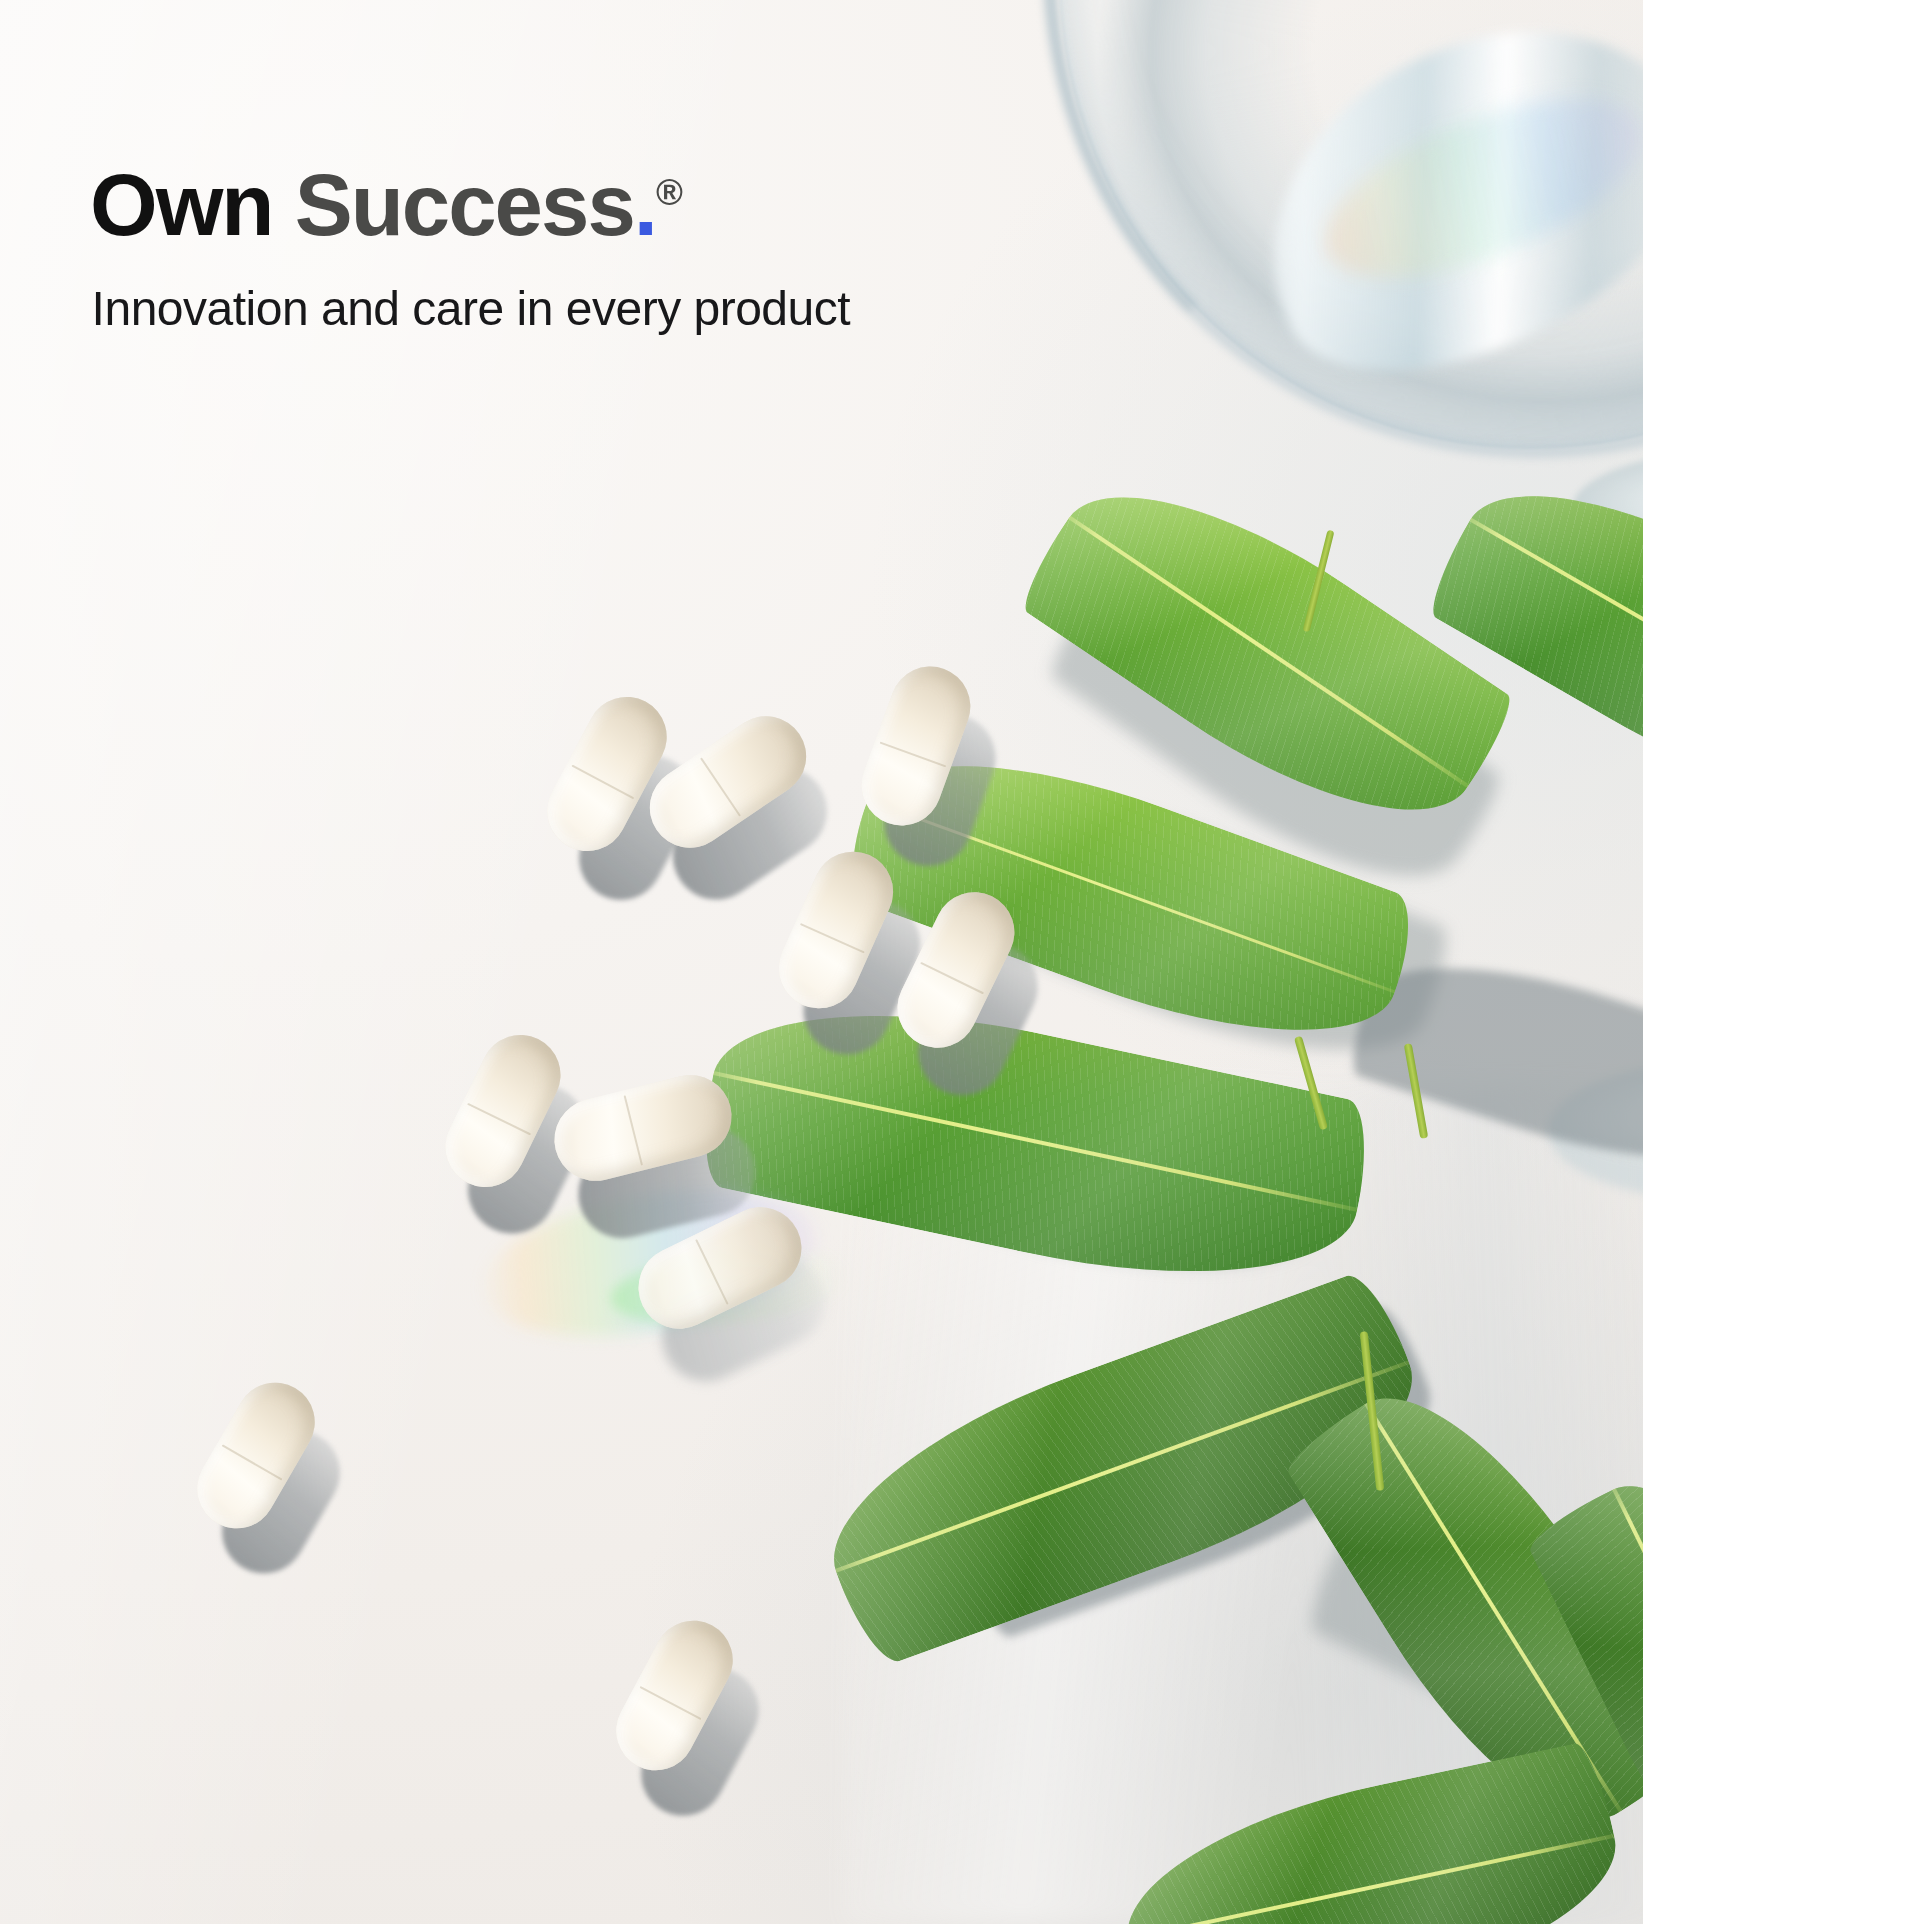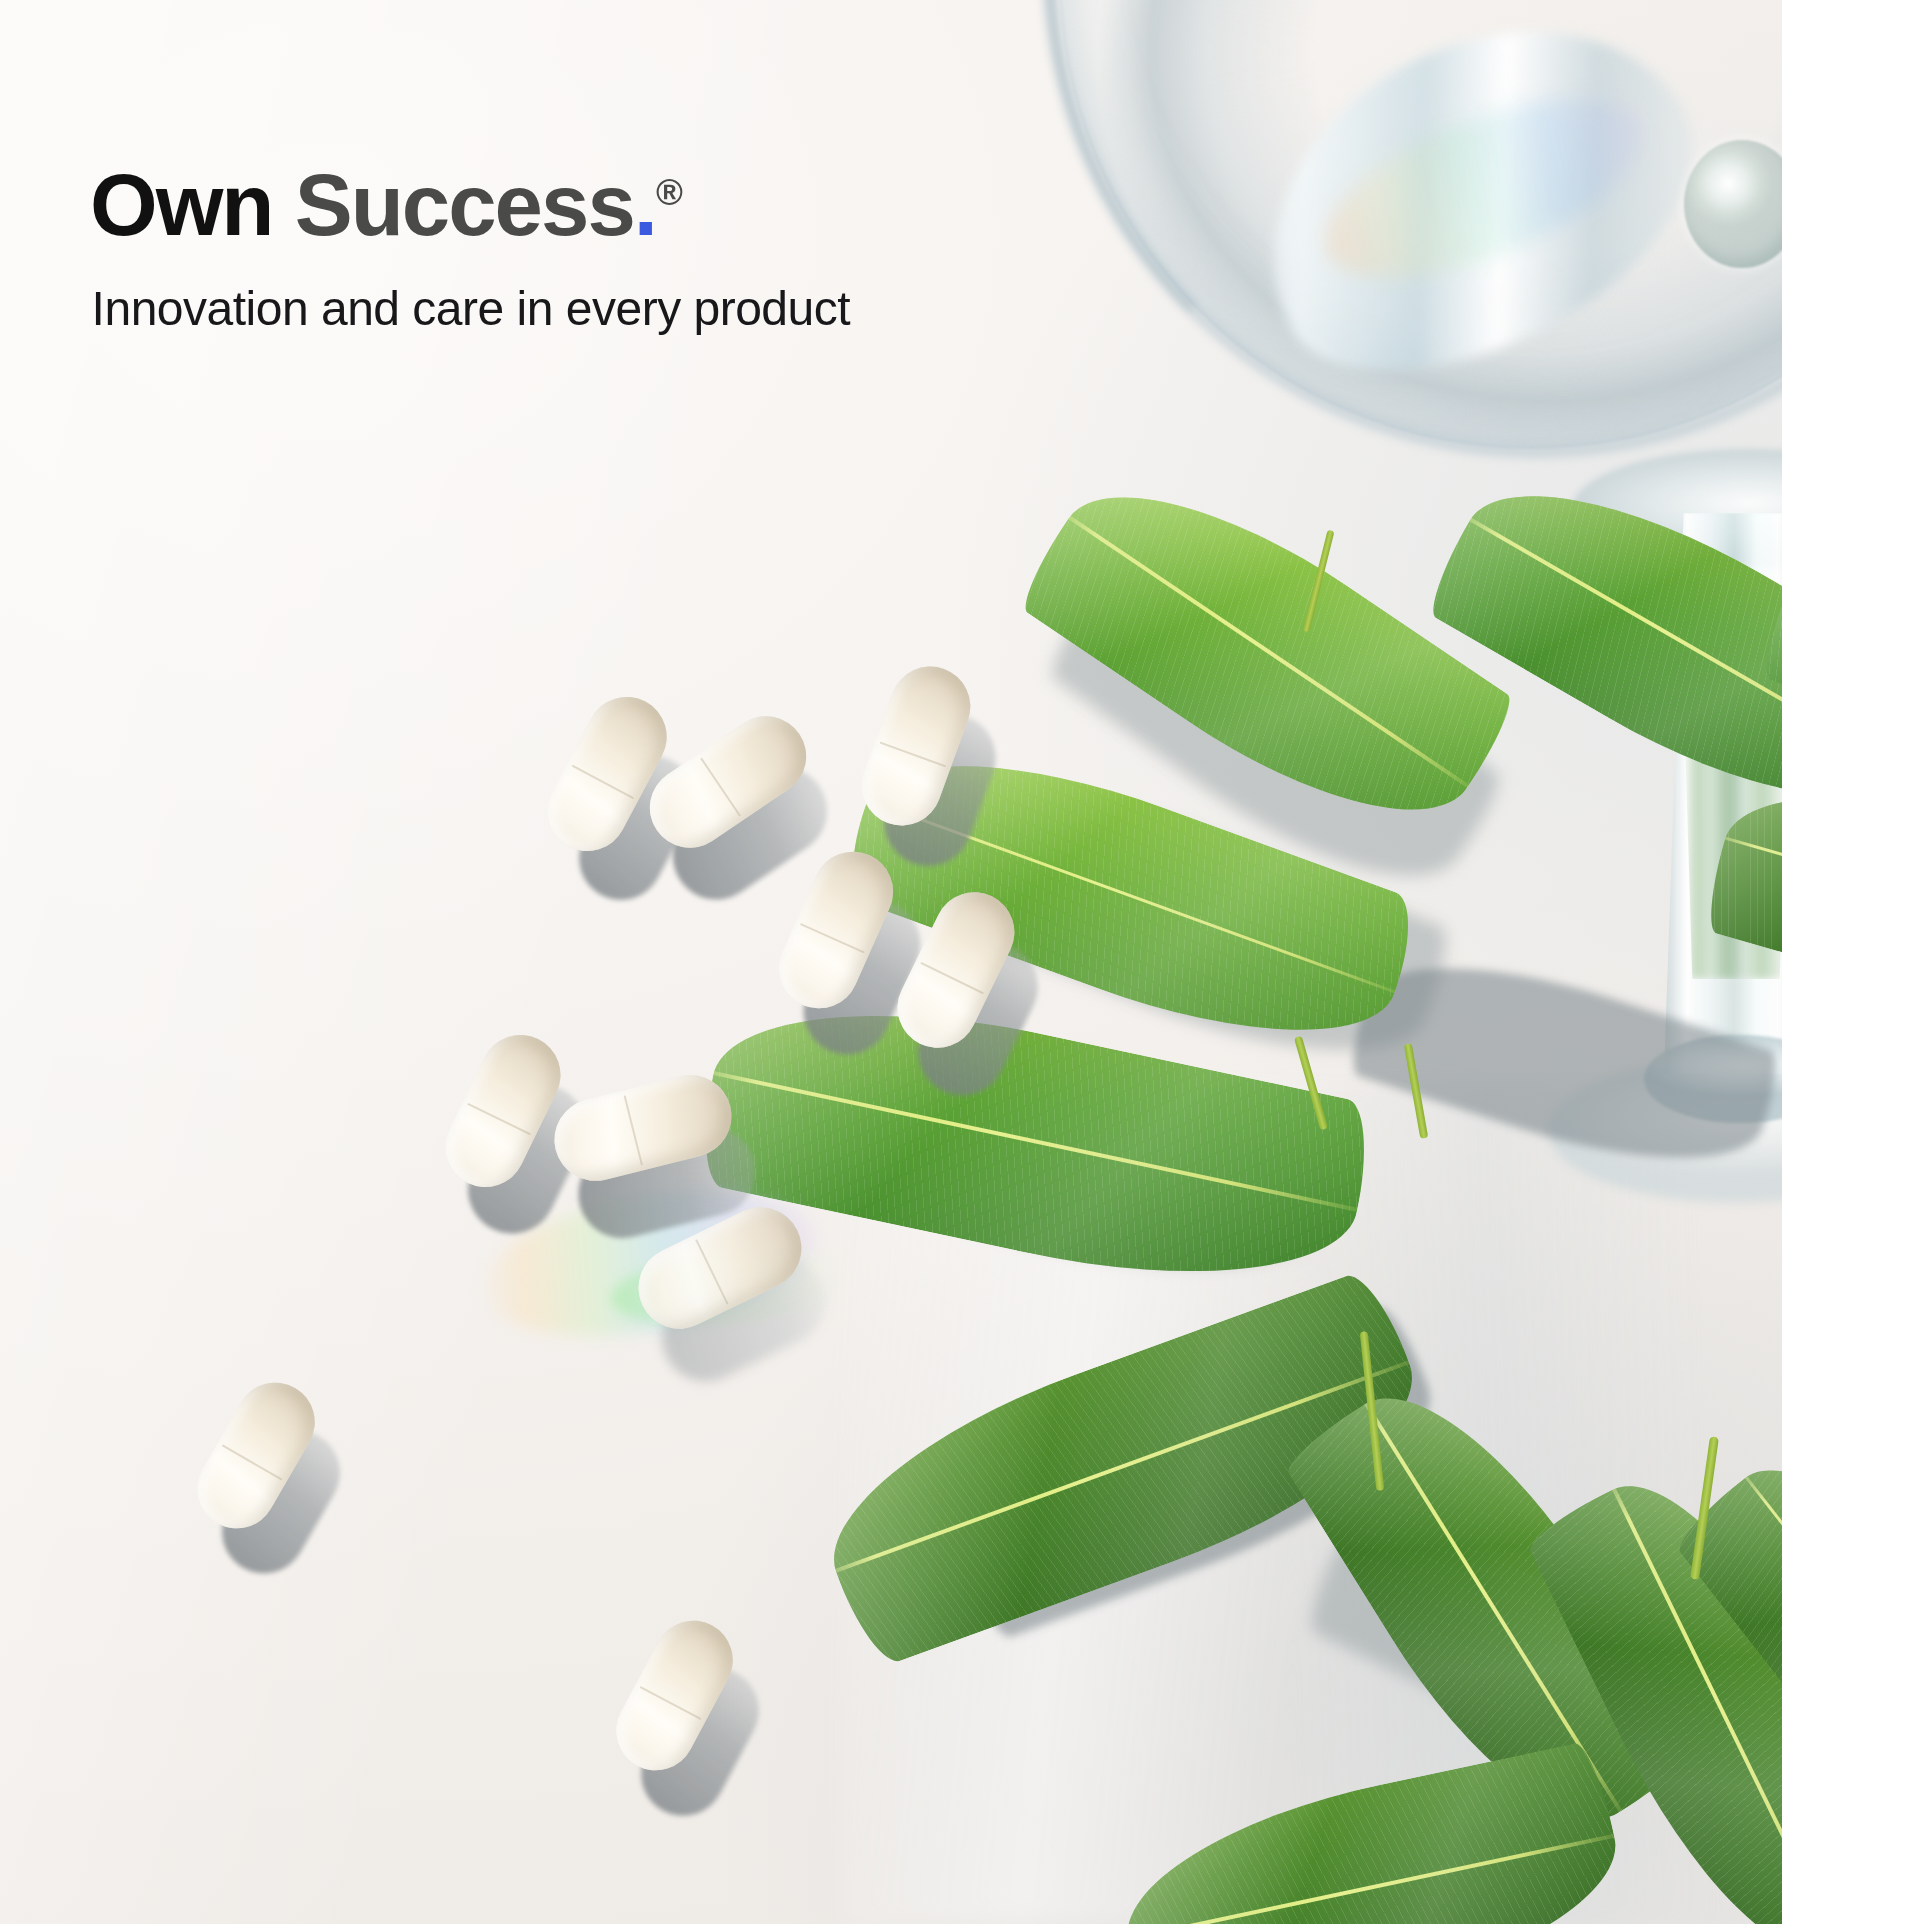--- a/index.html
+++ b/index.html
@@ -1,20 +1,20 @@
 <!DOCTYPE html>
 <html style="font-size:13px"><head>
 <meta charset="utf-8">
 <style>
   html,body{margin:0;padding:0;background:#ffffff;}
   *{box-sizing:border-box;}
 
   .stage{
     position:relative;
-    width:1782px;height:1925px;
+    width:1643px;height:1925px;
     overflow:hidden;
     background:#e5e5e5;
     font-family:"Liberation Sans", sans-serif;
   }
 
   
   .backdrop{
     position:absolute;inset:0;
     background:
       radial-gradient(120% 90% at 18% 12%, #fbf9f7 0%, #f6f3f0 42%, #f2eeea 78%, #efebe7 100%);

